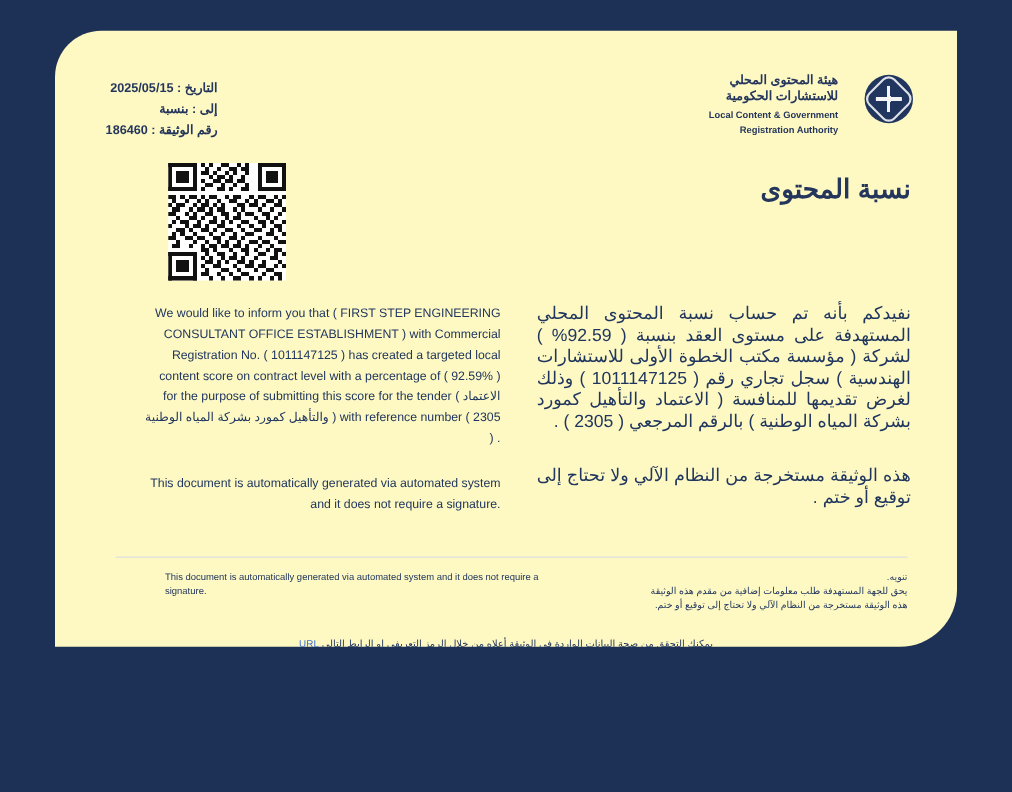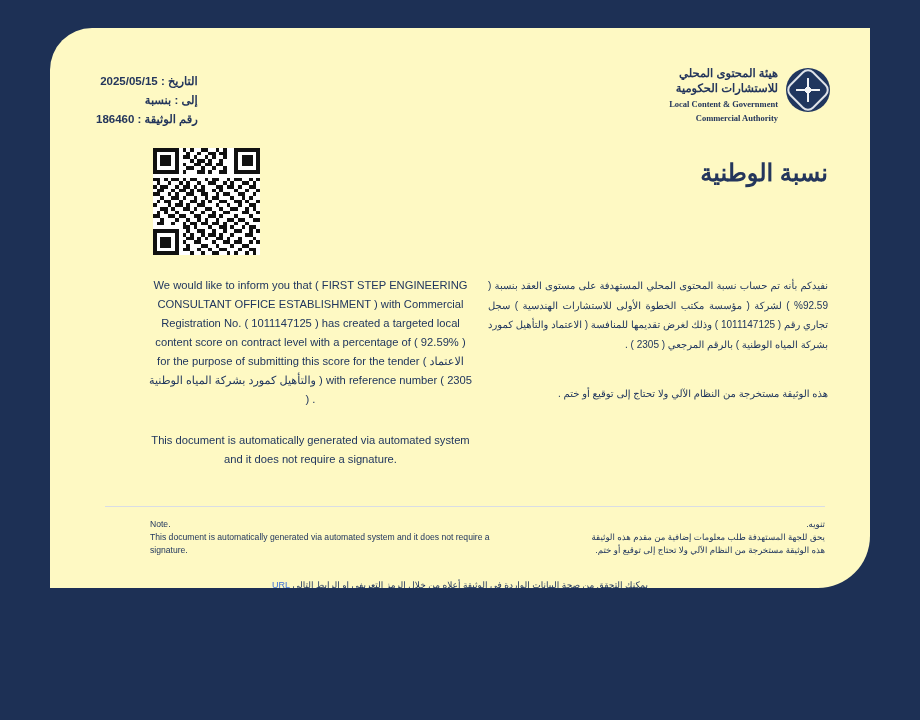--- a/index.html
+++ b/index.html
@@ -24,31 +24,31 @@
   }
   .meta {
     position: absolute; left: 46px; top: 44px;
     text-align: right; direction: rtl;
     font-size: 11.5px; color: #24365c; line-height: 19px;
     font-weight: bold;
   }
   .meta div { white-space: nowrap; }
   .brand {
     position: absolute; right: 40px; top: 38px;
-    display: flex; align-items: flex-start; gap: 8px;
+    display: flex; align-items: flex-start; gap: 24px;
   }
   .brand-text {
     text-align: right; direction: rtl;
   }
   .brand-ar {
     color: #24365c; font-size: 11.5px; font-weight: bold; line-height: 15px;
   }
   .brand-en {
     color: #24365c; font-size: 8.5px; line-height: 11px; direction: ltr;
-    text-align: right; margin-top: 3px; font-weight: bold; font-family: Liberation Serif, serif;
+    text-align: right; margin-top: 3px; font-weight: bold;
   }
   .logo-circle {
     width: 44px; height: 44px; border-radius: 50%;
     background: #20365e; position: relative; flex: 0 0 auto;
     margin-top: 2px;
   }
   .logo-circle::before {
     content: ""; position: absolute; left: 50%; top: 50%;
     width: 24px; height: 24px; transform: translate(-50%,-50%);
     background:
@@ -72,26 +72,26 @@
   
   .title {
     position: absolute; right: 42px; top: 128px;
     width: 420px; text-align: right; direction: rtl;
     color: #24365c; font-size: 24px; font-weight: bold; line-height: 34px;
   }
   
   .body-ar {
     position: absolute; right: 42px; top: 248px; width: 340px;
     direction: rtl; text-align: justify; text-align-last: right;
-    color: #20365e; font-size: 10px; line-height: 19.5px;
+    color: #20365e; font-size: 16px; line-height: 19.5px;
   }
   .body-ar .p2 { margin-top: 30px; }
   .body-en {
-    position: absolute; left: 98px; top: 248px; width: 325px;
-    direction: ltr; text-align: center;
+    position: absolute; left: 80px; top: 248px; width: 325px;
+    direction: ltr; text-align: right;
     color: #20365e; font-size: 11.2px; line-height: 19px;
   }
   .body-en .p2 { margin-top: 22px; }
   .rtl-inline { direction: rtl; unicode-bidi: embed; }
   
   .divider {
     position: absolute; left: 55px; right: 45px; top: 478px;
     border-top: 1px solid #d9dde5;
   }
   .note-en {
@@ -120,21 +120,21 @@
       <div>التاريخ : 2025/05/15</div>
       <div>إلى : بنسبة</div>
       <div>رقم الوثيقة : 186460</div>
     </div>
 
     <div class="brand">
       <div class="brand-text">
         <div class="brand-ar">هيئة المحتوى المحلي</div>
         <div class="brand-ar">للاستشارات الحكومية</div>
         <div class="brand-en">Local Content &amp; Government</div>
-        <div class="brand-en">Commercial Authority</div>
+        <div class="brand-en">Registration Authority</div>
       </div>
       <div class="logo-circle"></div>
     </div>
   </div>
 
   <div class="qr">
     <svg width="107" height="107" viewBox="0 0 29 29" shape-rendering="crispEdges">
       <rect width="29" height="29" fill="#ffffff"></rect>
       <g fill="#111111">
         <rect x="0" y="0" width="7" height="1"></rect>
@@ -355,37 +355,36 @@
           <rect x="16" y="28" width="2" height="1"></rect>
           <rect x="20" y="28" width="1" height="1"></rect>
           <rect x="22" y="28" width="1" height="1"></rect>
           <rect x="25" y="28" width="1" height="1"></rect>
           <rect x="27" y="28" width="1" height="1"></rect>
       </g>
     </svg>
   </div>
 
   <div class="title">
-    <div>نسبة الوطنية</div>
+    <div>نسبة المحتوى</div>
   </div>
 
   <div class="body-ar">
     <div class="p1">نفيدكم بأنه تم حساب نسبة المحتوى المحلي المستهدفة على مستوى العقد بنسبة ( 92.59% ) لشركة ( مؤسسة مكتب الخطوة الأولى للاستشارات الهندسية ) سجل تجاري رقم ( 1011147125 ) وذلك لغرض تقديمها للمنافسة ( الاعتماد والتأهيل كمورد بشركة المياه الوطنية ) بالرقم المرجعي ( 2305 ) .</div>
     <div class="p2">هذه الوثيقة مستخرجة من النظام الآلي ولا تحتاج إلى توقيع أو ختم .</div>
   </div>
 
   <div class="body-en">
     <div class="p1"><span>We would like to inform you that ( FIRST STEP ENGINEERING CONSULTANT OFFICE ESTABLISHMENT ) with Commercial Registration No. ( 1011147125 ) has created a targeted local content score on contract level with a percentage of ( 92.59% ) for the purpose of submitting this score for the tender ( </span><span class="rtl-inline">الاعتماد والتأهيل كمورد بشركة المياه الوطنية</span><span> ) with reference number ( 2305 ) .</span></div>
     <div class="p2">This document is automatically generated via automated system and it does not require a signature.</div>
   </div>
 
   <div class="divider"></div>
 
   <div class="note-en">
-    <div>Note.</div>
     <div>This document is automatically generated via automated system and it does not require a signature.</div>
   </div>
 
   <div class="note-ar">
     <div>تنويه.</div>
     <div>يحق للجهة المستهدفة طلب معلومات إضافية من مقدم هذه الوثيقة</div>
     <div>هذه الوثيقة مستخرجة من النظام الآلي ولا تحتاج إلى توقيع أو ختم.</div>
   </div>
 
   <div class="validate">

